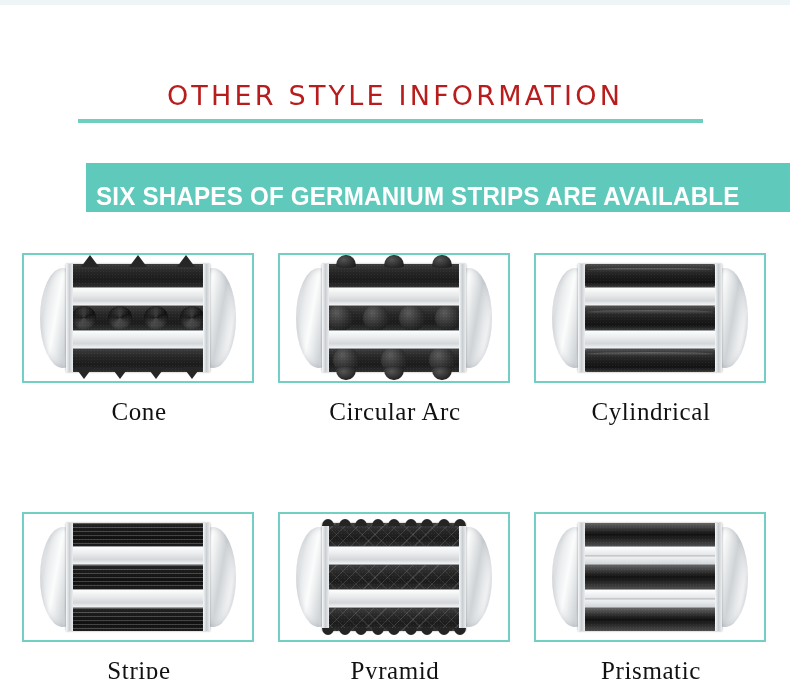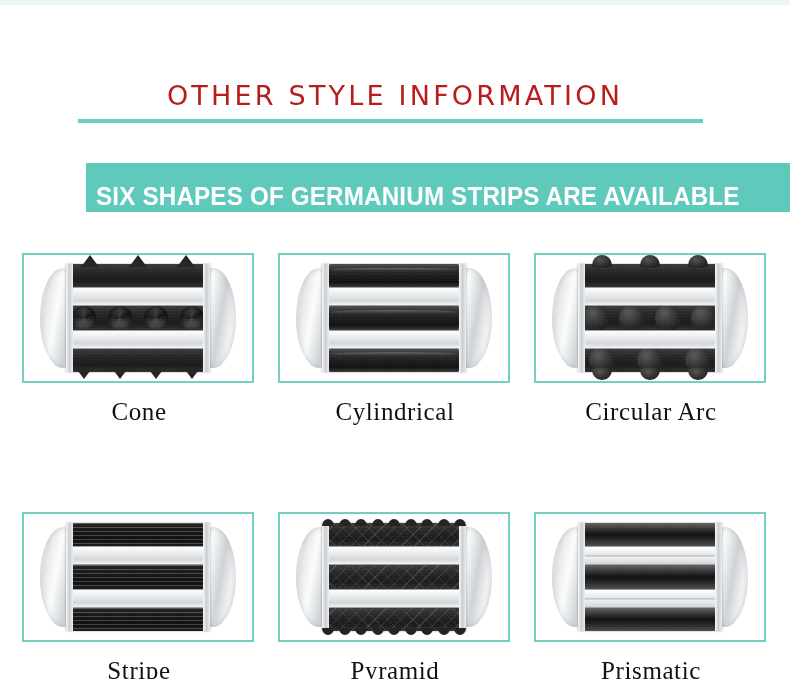--- a/index.html
+++ b/index.html
@@ -268,39 +268,20 @@
         </div>
       </div>
       <div class="caption">Cone</div>
     </div>
 
     <div class="cell">
       <div class="card">
         <div class="roller">
           <div class="cap left"></div>
           <div class="cap right"></div>
-          <div class="rail l"></div>
-          <div class="rail r"></div>
-          <div class="body">
-            <div class="band dark tex-cyl"></div>
-            <div class="band silver"></div>
-            <div class="band dark tex-cyl"></div>
-            <div class="band silver"></div>
-            <div class="band dark tex-cyl"></div>
-          </div>
-        </div>
-      </div>
-      <div class="caption">Cylindrical</div>
-    </div>
-
-    <div class="cell">
-      <div class="card">
-        <div class="roller">
-          <div class="cap left"></div>
-          <div class="cap right"></div>
           <div class="stud-row top">
             <div class="dome-stud"></div>
               <div class="dome-stud"></div>
               <div class="dome-stud"></div>
           </div>
           <div class="rail l"></div>
           <div class="rail r"></div>
           <div class="body">
             <div class="band dark"></div>
             <div class="band silver"></div>
@@ -323,20 +304,39 @@
           </div>
           <div class="stud-row bot">
             <div class="dome-stud"></div>
               <div class="dome-stud"></div>
               <div class="dome-stud"></div>
           </div>
         </div>
       </div>
       <div class="caption">Circular Arc</div>
     </div>
+
+    <div class="cell">
+      <div class="card">
+        <div class="roller">
+          <div class="cap left"></div>
+          <div class="cap right"></div>
+          <div class="rail l"></div>
+          <div class="rail r"></div>
+          <div class="body">
+            <div class="band dark tex-cyl"></div>
+            <div class="band silver"></div>
+            <div class="band dark tex-cyl"></div>
+            <div class="band silver"></div>
+            <div class="band dark tex-cyl"></div>
+          </div>
+        </div>
+      </div>
+      <div class="caption">Cylindrical</div>
+    </div>
   </div>
 
   <div class="row">
 
     <div class="cell">
       <div class="card">
         <div class="roller">
           <div class="cap left"></div>
           <div class="cap right"></div>
           <div class="rail l"></div>

